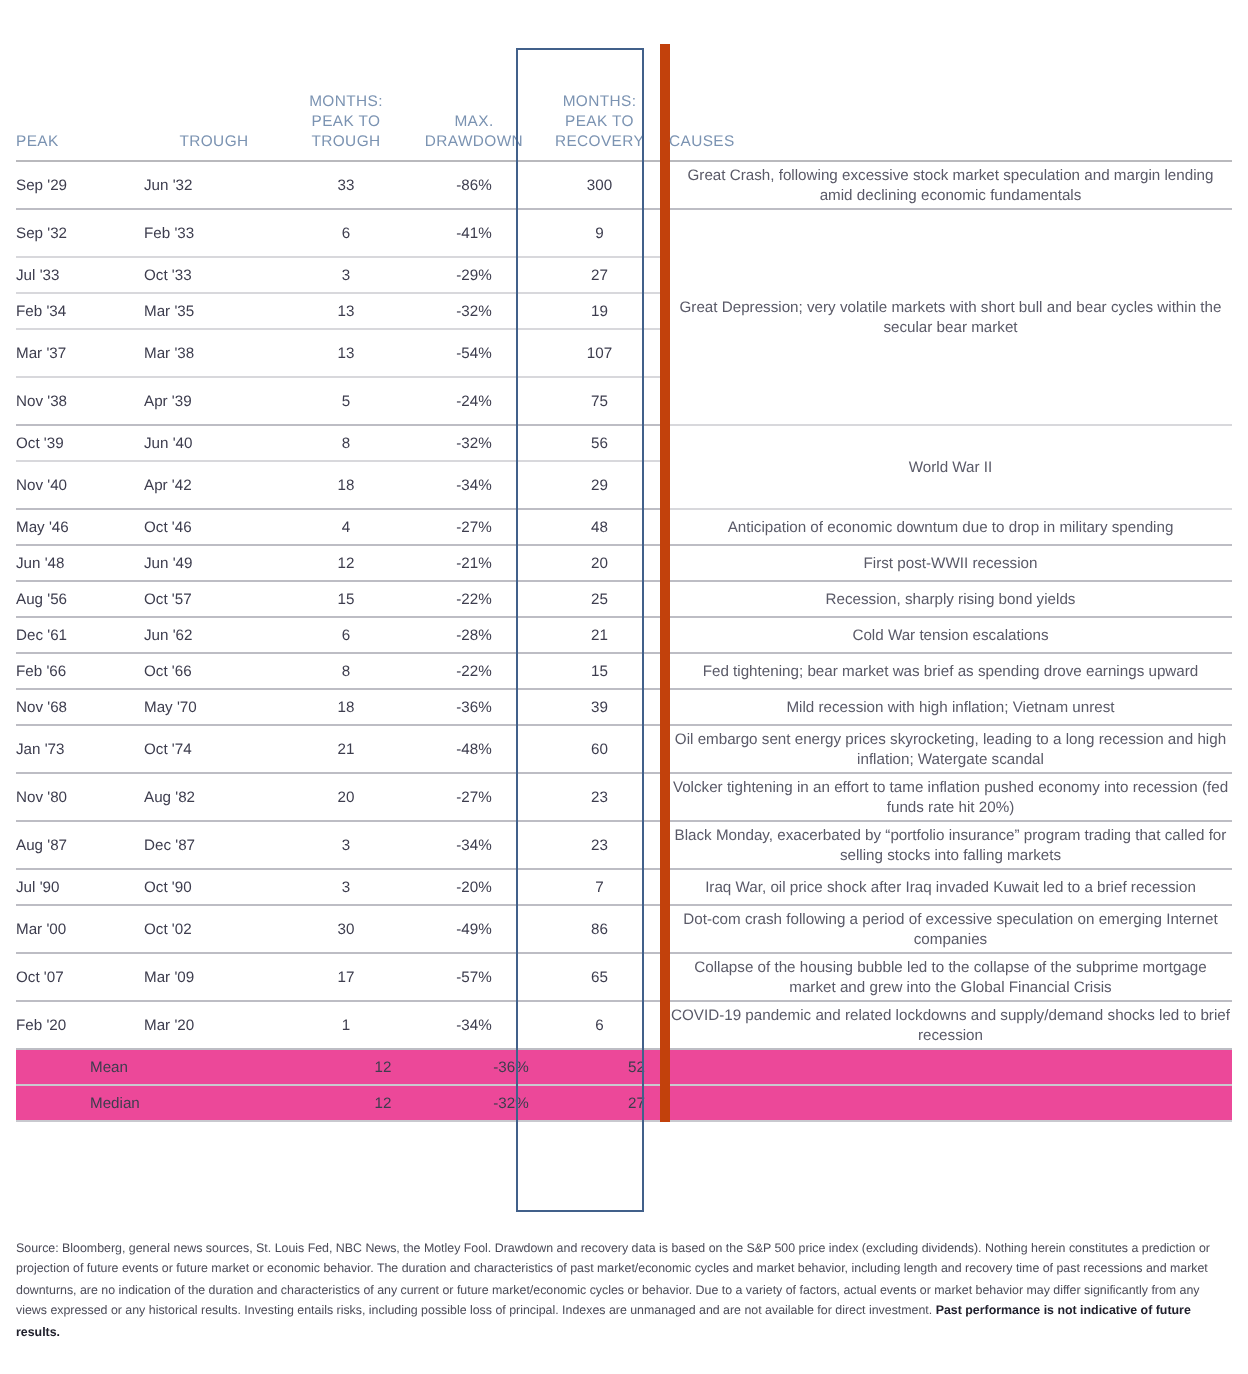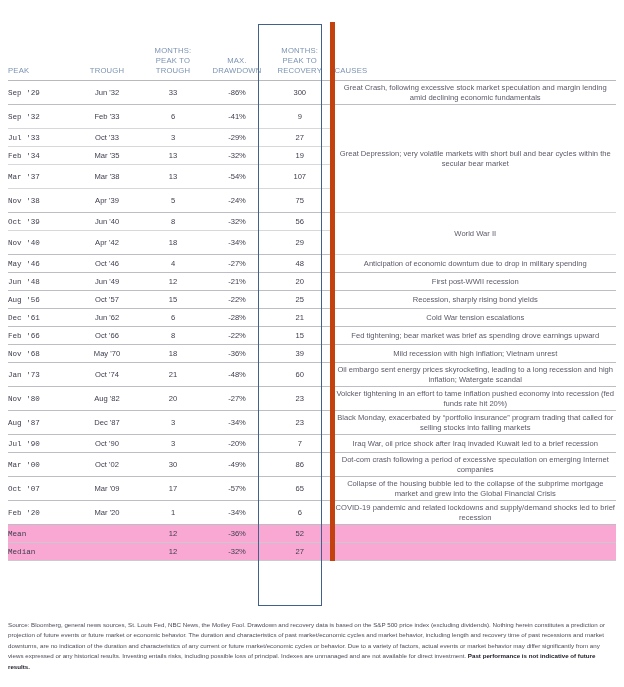--- a/index.html
+++ b/index.html
@@ -52,39 +52,40 @@
     vertical-align:bottom;
     padding-bottom:4px;
     line-height:10px;
     height:54px;
   }
   th.al{text-align:left;padding-left:6px;}
   th.ac{text-align:center;}
   tr.head{border-bottom:1.4px solid #b9b9bd;}
 
   
-  td.peak{text-align:left;padding-left:6px;color:#3d3d4e;font-family:Liberation Mono, monospace;}
-  td.trough{text-align:center;color:#3d3d4e;}
+  td.peak{text-align:left;padding-left:6px;color:#3d3d4e;}
+  td.trough{color:#3d3d4e;}
   td.num{text-align:center;color:#3d3d4e;}
   td.causes{
     text-align:center;padding-left:8px;padding-right:6px;
     color:#5a5a68;line-height:9.6px;
   }
   tr.datarow td{
     height:17px;
     border-bottom:1px solid #d8d8dc;
   }
   tr.datarow.tall td{height:23px;}
   tr.datarow.grp td{border-bottom:1px solid #bdbdc4;}
 
   
   tr.agg td{
     height:17px;
-    background:#f9a8d4;
+    background:#ec4899;
     border-bottom:1px solid #c9c9cf;
+    padding-left:37px;
   }
   tr.agg.first td{border-top:1px solid #bdbdc4;}
 
   
   td.causes, th.causes{border-left:5px solid #c2410c;}
 
   
   .highlight-box{
     position:absolute;
     left:258px;top:24px;

